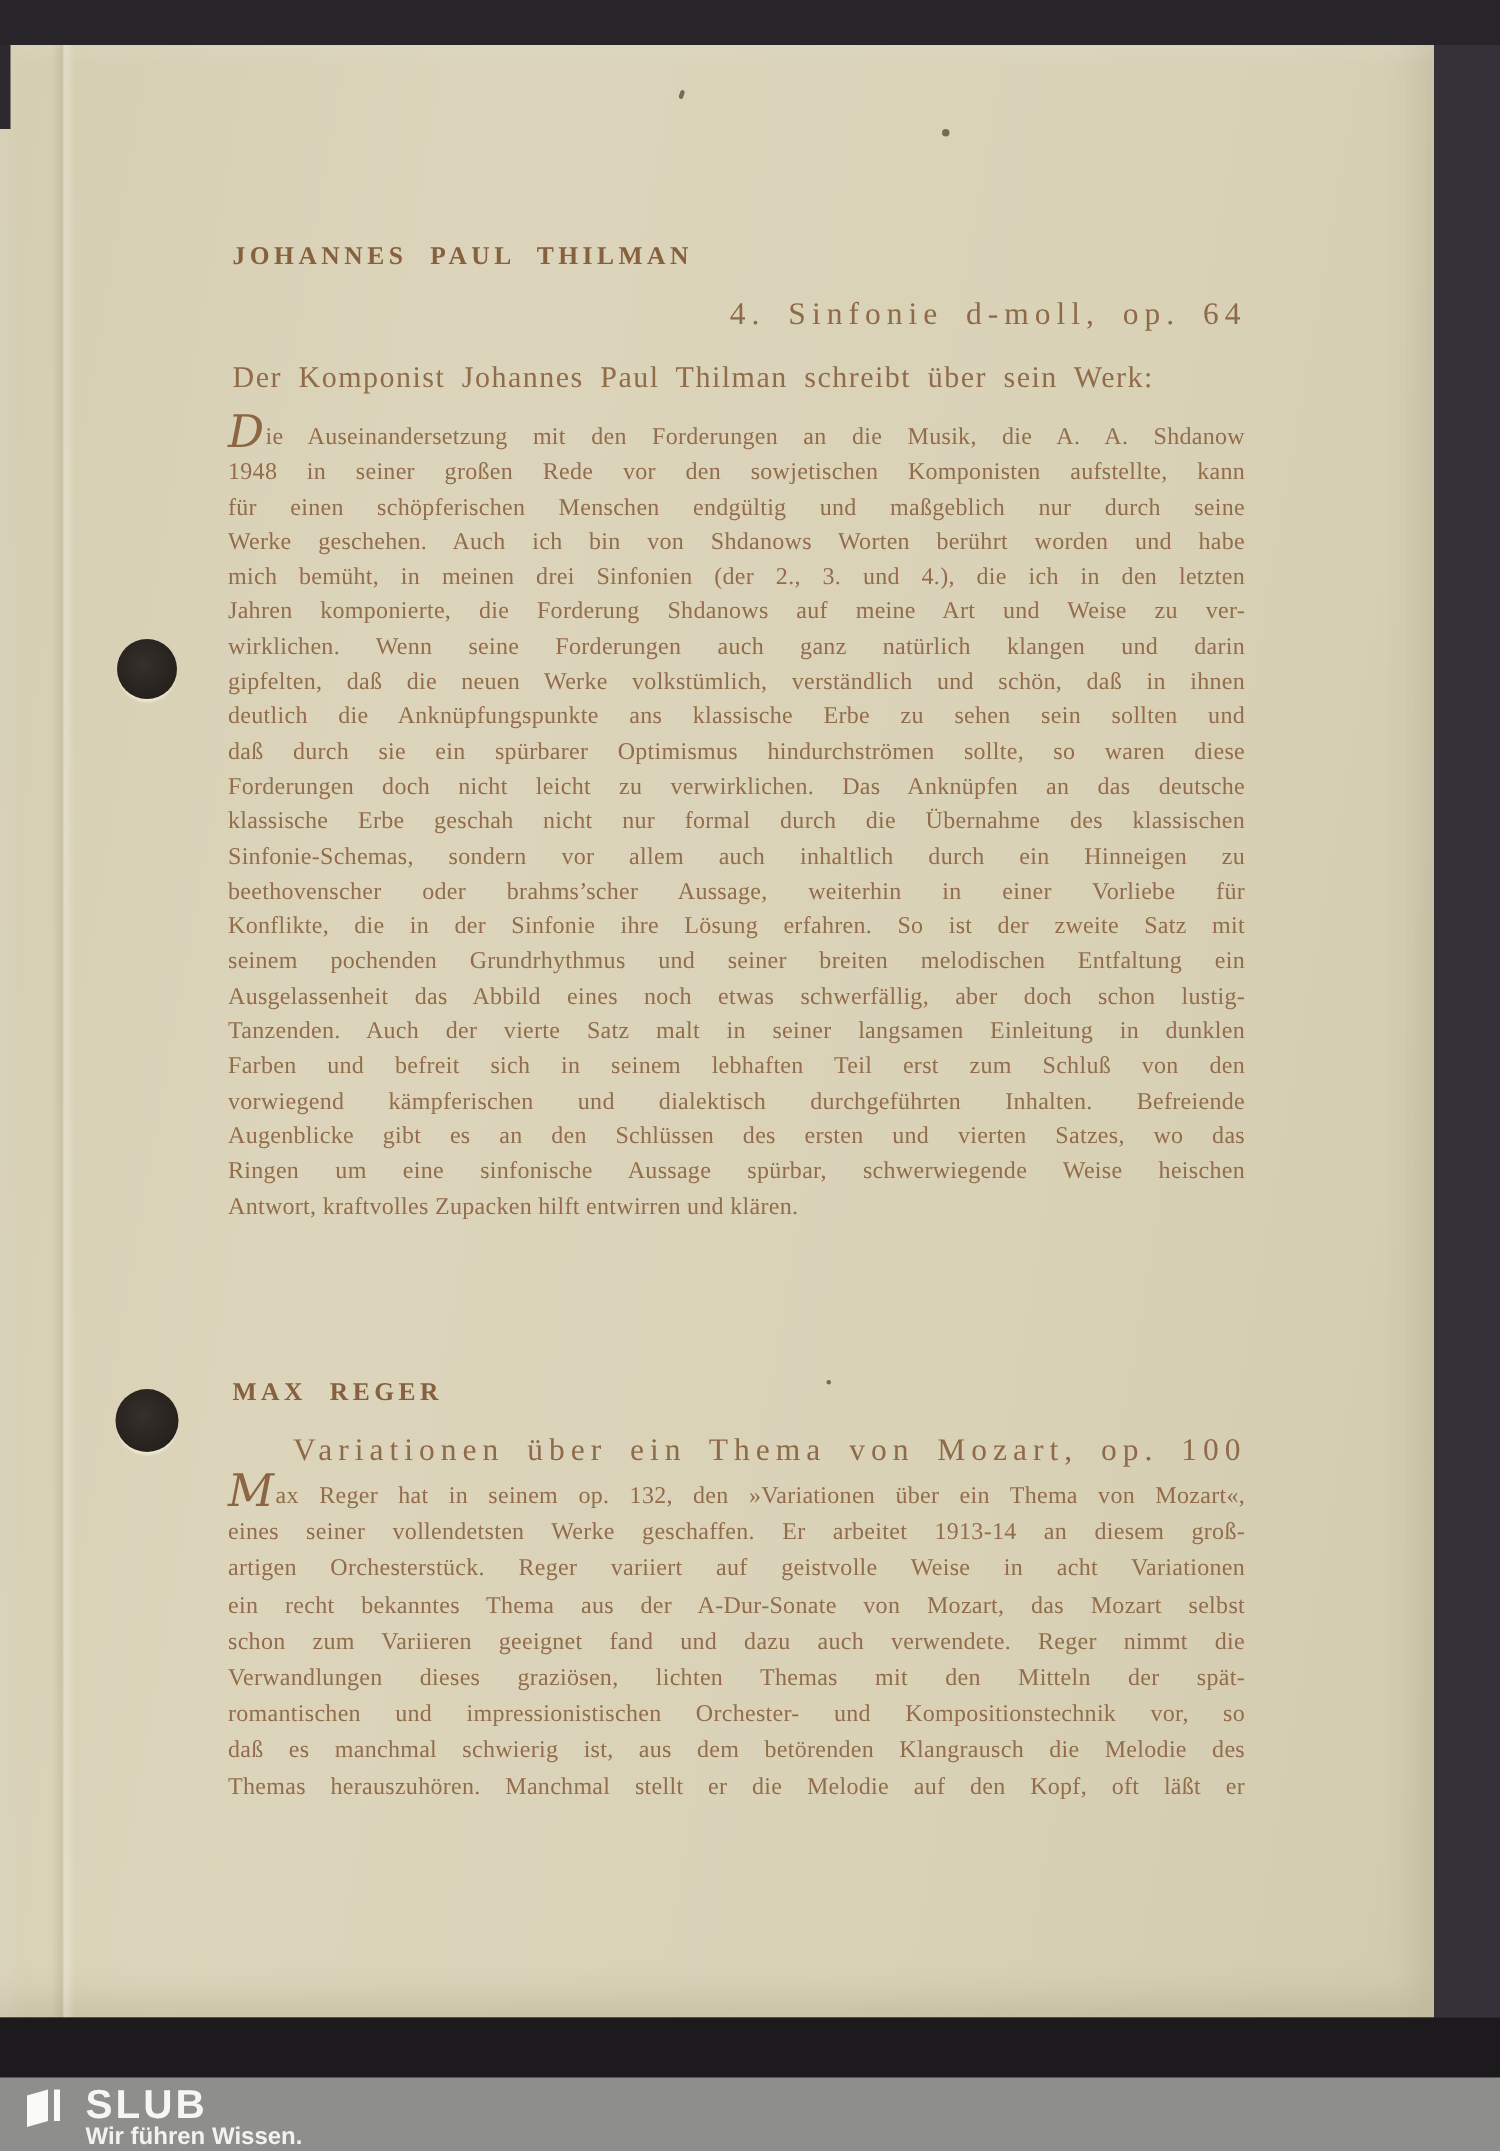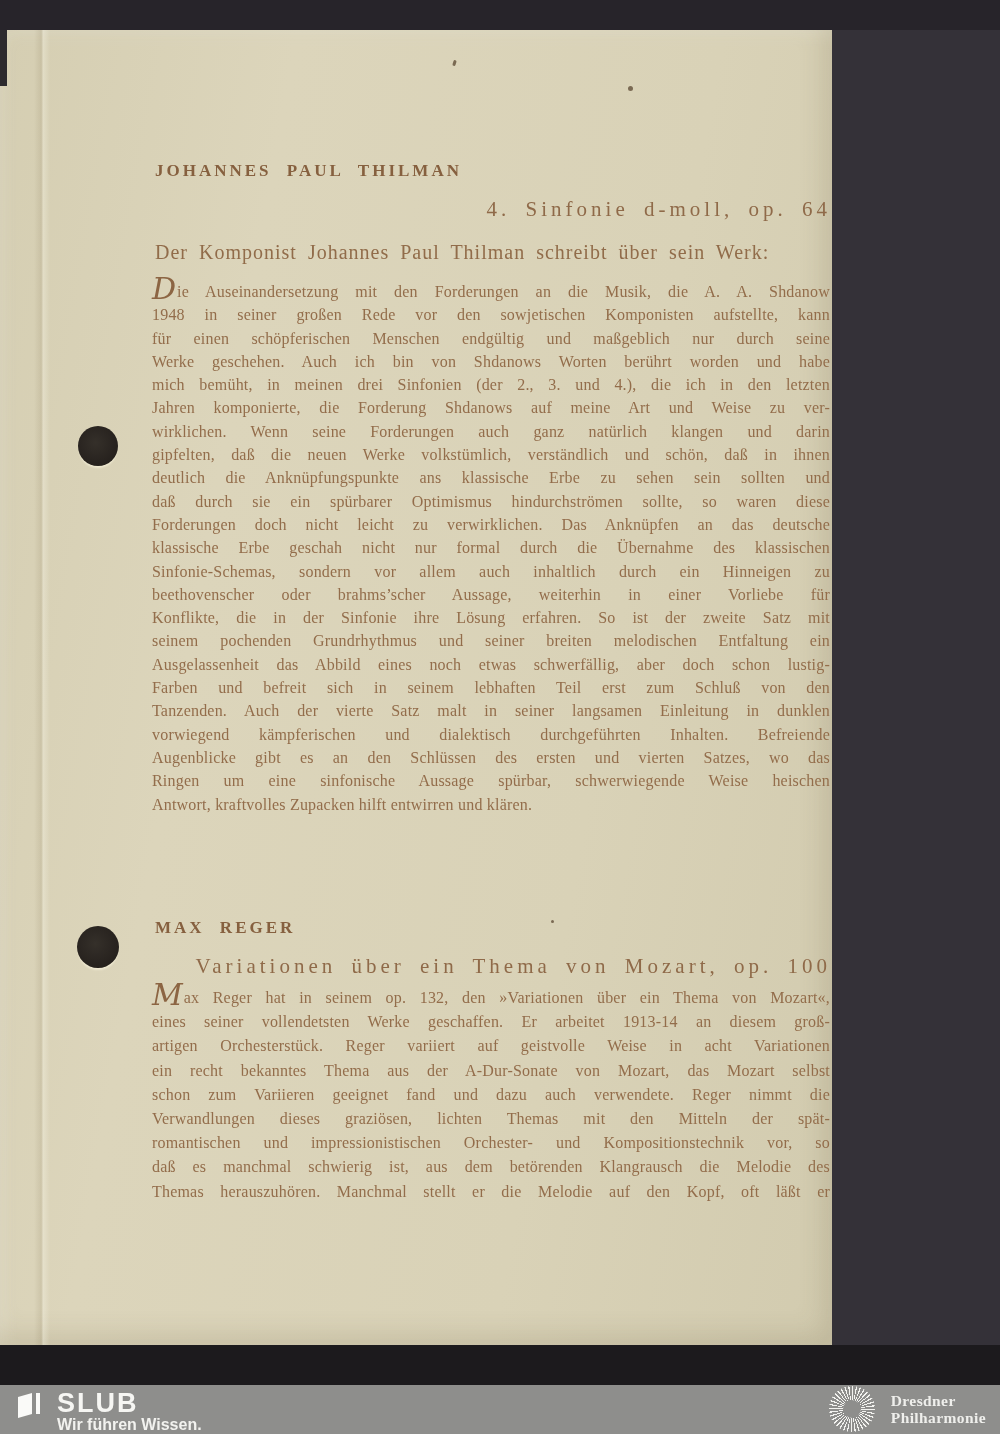--- a/index.html
+++ b/index.html
@@ -4,21 +4,21 @@
 <style>
   html,body{margin:0;padding:0;}
   body{width:1000px;height:1434px;background:#343138;font-family:"Liberation Serif",serif;overflow:hidden;}
   .scene{position:relative;width:1000px;height:1434px;background:#343138;overflow:hidden;}
 
   
   .band-top{position:absolute;left:0;top:0;width:1000px;height:30px;background:#27242a;}
   .band-bottom{position:absolute;left:0;top:1345px;width:1000px;height:40px;background:#1c1a1d;}
 
   
-  .paper{position:absolute;left:0;top:30px;width:832px;height:1315px;
+  .paper{position:absolute;left:0;top:30px;width:956px;height:1315px;
     background:linear-gradient(100deg,#d5ceb2,#dcd5bb 28%,#d9d2b7 68%,#d2cbaf);
     box-shadow:inset -8px -10px 26px rgba(92,80,48,.16), inset 6px 6px 14px rgba(255,255,248,.22);}
   .notch{position:absolute;left:0;top:0;width:7px;height:56px;background:#2c2a2e;}
   .crease{position:absolute;left:34px;top:0;width:16px;height:100%;
     background:linear-gradient(90deg,transparent,rgba(118,102,66,.14) 45%,rgba(255,255,244,.28) 58%,transparent);}
   .speck{position:absolute;border-radius:50%;background:#7a6a53;}
   .sp1{left:453px;top:30px;width:3px;height:6px;border-radius:2px;transform:rotate(18deg);}
   .sp2{left:628px;top:56px;width:5px;height:5px;}
   .sp3{left:551px;top:890px;width:3px;height:3px;}
 
@@ -97,22 +97,22 @@
       <div class="line">gipfelten, daß die neuen Werke volkstümlich, verständlich und schön, daß in ihnen</div>
       <div class="line">deutlich die Anknüpfungspunkte ans klassische Erbe zu sehen sein sollten und</div>
       <div class="line">daß durch sie ein spürbarer Optimismus hindurchströmen sollte, so waren diese</div>
       <div class="line">Forderungen doch nicht leicht zu verwirklichen. Das Anknüpfen an das deutsche</div>
       <div class="line">klassische Erbe geschah nicht nur formal durch die Übernahme des klassischen</div>
       <div class="line">Sinfonie-Schemas, sondern vor allem auch inhaltlich durch ein Hinneigen zu</div>
       <div class="line">beethovenscher oder brahms’scher Aussage, weiterhin in einer Vorliebe für</div>
       <div class="line">Konflikte, die in der Sinfonie ihre Lösung erfahren. So ist der zweite Satz mit</div>
       <div class="line">seinem pochenden Grundrhythmus und seiner breiten melodischen Entfaltung ein</div>
       <div class="line">Ausgelassenheit das Abbild eines noch etwas schwerfällig, aber doch schon lustig-</div>
+      <div class="line">Tanzenden. Auch der vierte Satz malt in seiner langsamen Einleitung in dunklen</div>
       <div class="line">Farben und befreit sich in seinem lebhaften Teil erst zum Schluß von den</div>
-      <div class="line">Tanzenden. Auch der vierte Satz malt in seiner langsamen Einleitung in dunklen</div>
       <div class="line">vorwiegend kämpferischen und dialektisch durchgeführten Inhalten. Befreiende</div>
       <div class="line">Augenblicke gibt es an den Schlüssen des ersten und vierten Satzes, wo das</div>
       <div class="line">Ringen um eine sinfonische Aussage spürbar, schwerwiegende Weise heischen</div>
       <div class="line endline">Antwort, kraftvolles Zupacken hilft entwirren und klären.</div>
     </div>
 
     <h1 class="h-composer h2">MAX REGER</h1>
     <div class="subtitle sub2">Variationen über ein Thema von Mozart, op. 100</div>
 
     <div class="para para2">
@@ -134,22 +134,15 @@
     <div class="slub">
       <svg class="book-icon" width="28" height="28" viewBox="0 0 28 28">
         <polygon points="3,6 17,2 17,23 3,27" fill="#fafaf8"></polygon>
         <rect x="21" y="2" width="4" height="21" fill="#fafaf8"></rect>
       </svg>
       <div>
         <div class="slub-name">SLUB</div>
         <div class="slub-tag">Wir führen Wissen.</div>
       </div>
     </div>
-    <div class="phil">
-      <div class="starburst"></div>
-      <div class="phil-text">
-        <div>Dresdner</div>
-        <div>Philharmonie</div>
-      </div>
-    </div>
   </div>
 
 </div>
 
 </body></html>

